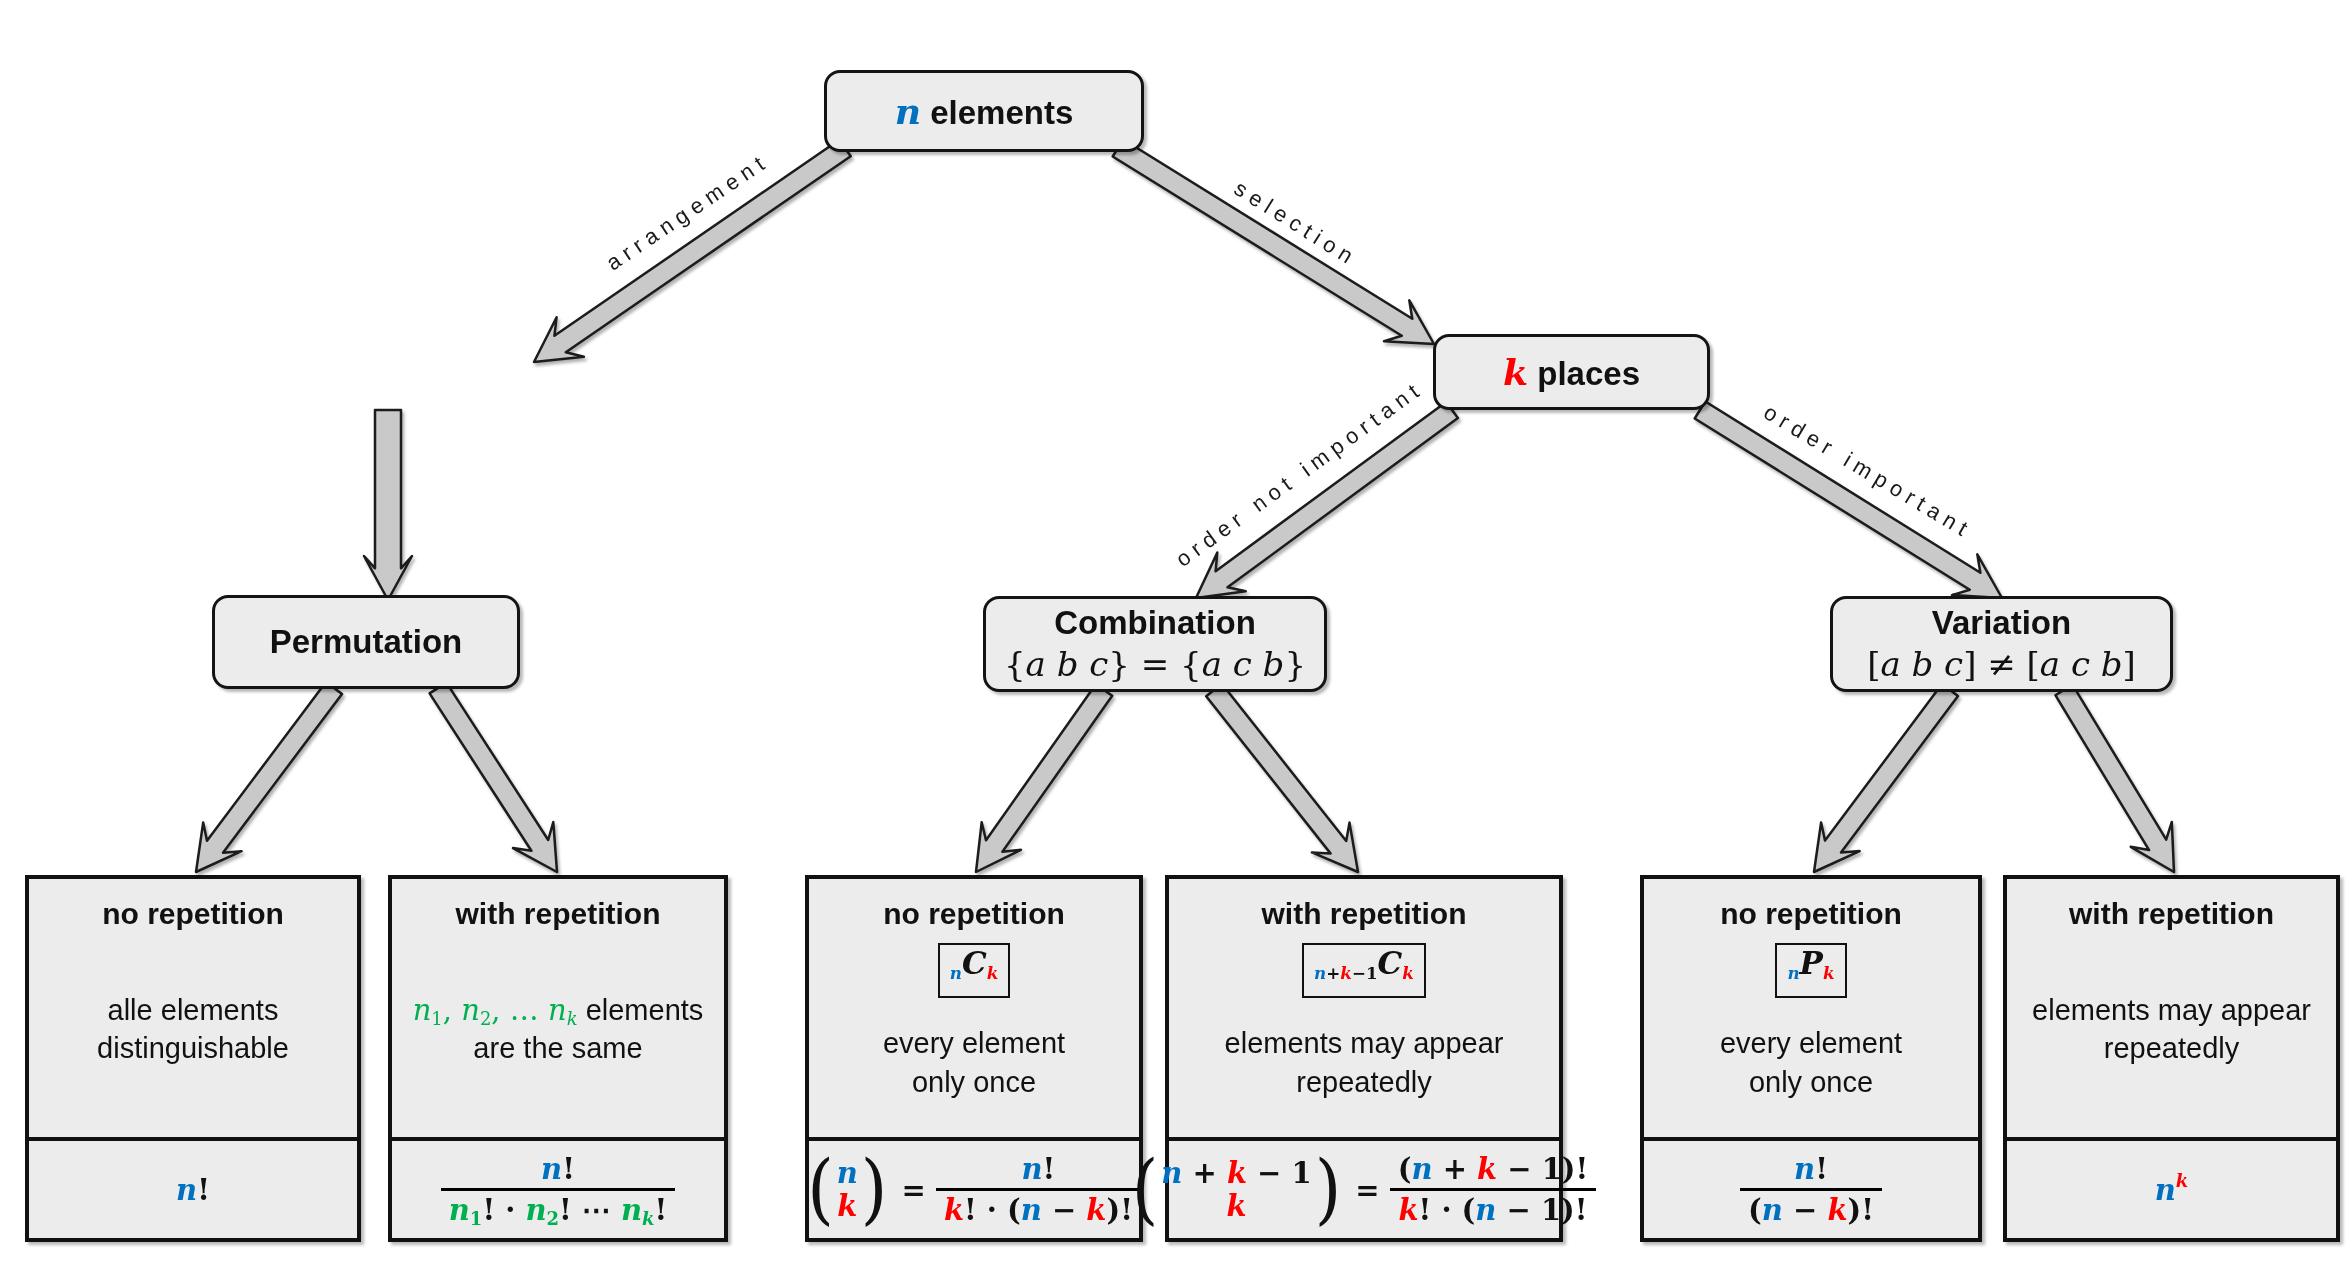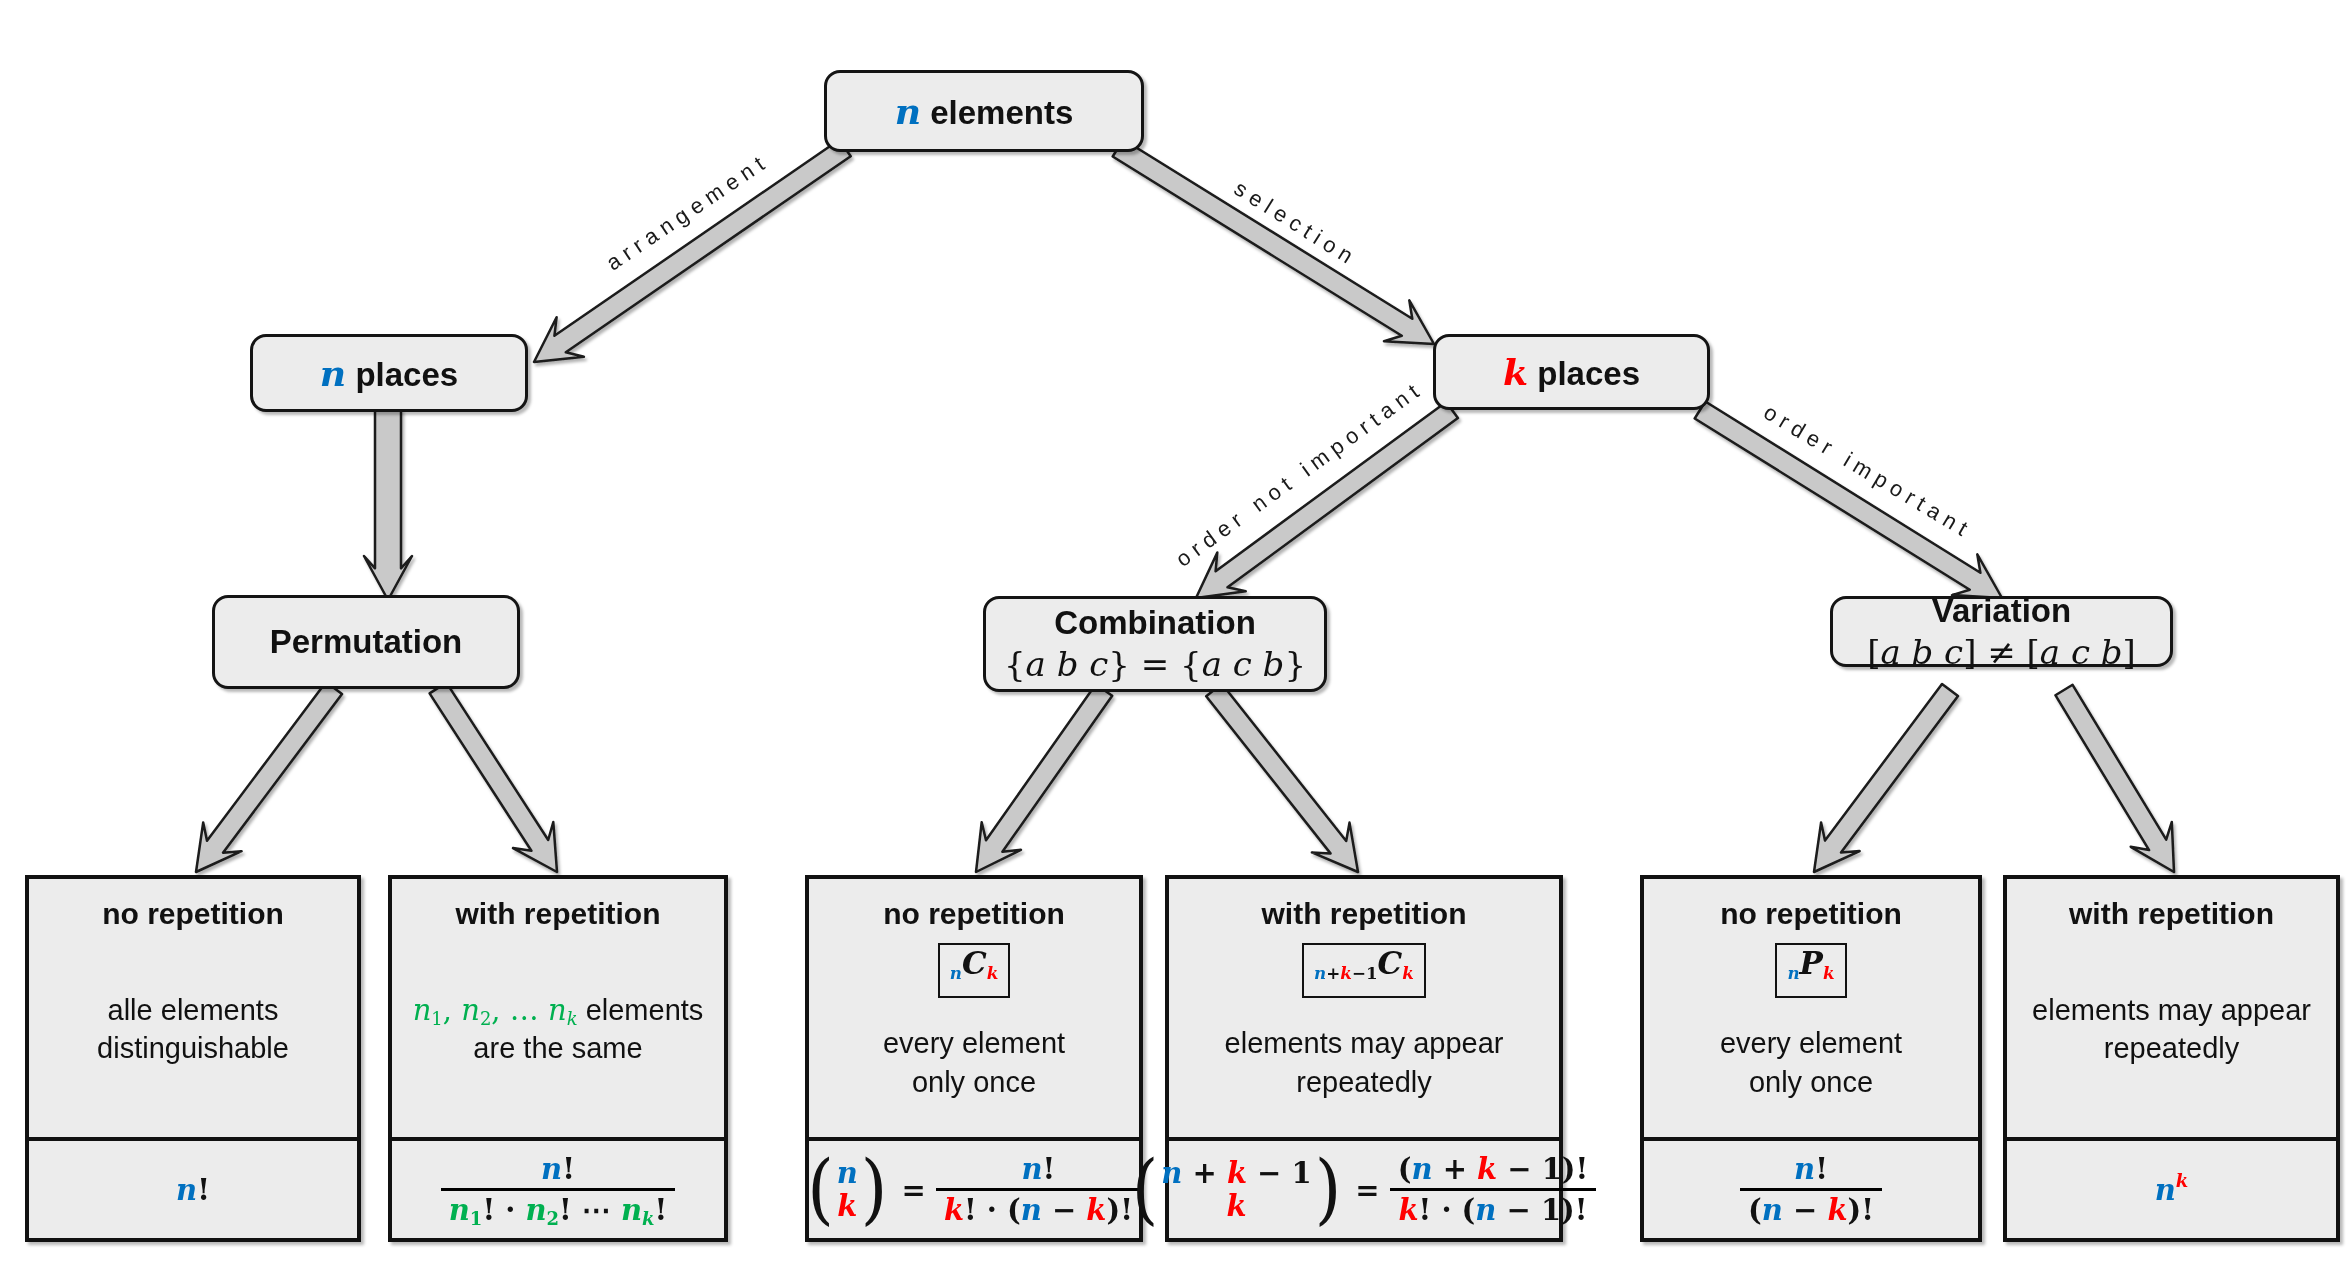--- a/index.html
+++ b/index.html
@@ -11,21 +11,21 @@
   .node{position:absolute;background:#ececec;border:3px solid #141414;border-radius:16px;
         display:flex;flex-direction:column;align-items:center;justify-content:center;
         box-shadow:3px 3px 3px rgba(0,0,0,.28);box-sizing:border-box;}
   .node-label{font-weight:700;font-size:33px;white-space:nowrap;}
   .node-sub{font-size:34px;font-weight:400;font-family:"DejaVu Serif",serif;margin-top:2px;white-space:nowrap;}
   #node-root{left:824px;top:70px;width:320px;height:82px;}
   #node-n-places{left:250px;top:334px;width:278px;height:78px;}
   #node-k-places{left:1433px;top:334px;width:277px;height:76px;}
   #node-permutation{left:212px;top:595px;width:308px;height:94px;}
   #node-combination{left:983px;top:596px;width:344px;height:96px;}
-  #node-variation{left:1830px;top:596px;width:343px;height:71px;}
+  #node-variation{left:1830px;top:596px;width:343px;height:96px;}
 
   
   .edge-label{position:absolute;font-size:22px;font-weight:400;letter-spacing:6px;
               white-space:nowrap;color:#1a1a1a;transform:translate(-50%,-50%) rotate(var(--r));}
   #lbl-arrangement{left:688px;top:212px;--r:-34deg;}
   #lbl-selection{left:1296px;top:224px;--r:32deg;}
   #lbl-order-not-important{left:1300px;top:474px;--r:-36deg;}
   #lbl-order-important{left:1868px;top:472px;--r:31deg;}
 
   
@@ -82,23 +82,20 @@
         <polygon points="1206.2,696.2 1330.5,853.4 1311.9,852.4 1358.0,872.0 1349.5,822.6 1346.2,841.0 1221.8,683.8" fill="#c9c9c9" stroke="#1b1b1b" stroke-width="2.5" stroke-linejoin="round"></polygon>
         <polygon points="1942.0,684.0 1825.0,840.6 1821.1,822.4 1814.0,872.0 1859.6,851.1 1841.0,852.6 1958.0,696.0" fill="#c9c9c9" stroke="#1b1b1b" stroke-width="2.5" stroke-linejoin="round"></polygon>
         <polygon points="2055.4,695.2 2149.1,850.1 2130.7,846.8 2174.0,872.0 2171.8,821.9 2166.2,839.7 2072.6,684.8" fill="#c9c9c9" stroke="#1b1b1b" stroke-width="2.5" stroke-linejoin="round"></polygon>
       </g>
   </svg>
 
   <div class="node" id="node-root">
     <div class="node-label"><span class="sg sg-serif sg-it" style="color: rgb(0, 112, 192);">n</span><span class="sg"> elements</span></div>
   </div>
 
-  <div class="node" id="node-n-places">
-    <div class="node-label"><span class="sg sg-serif sg-it" style="color: rgb(0, 112, 192);">n</span><span class="sg"> places</span></div>
-  </div>
 
   <div class="node" id="node-k-places">
     <div class="node-label"><span class="sg sg-serif sg-it" style="color: rgb(255, 0, 0);">k</span><span class="sg"> places</span></div>
   </div>
 
   <div class="node" id="node-permutation">
     <div class="node-label">Permutation</div>
   </div>
 
   <div class="node" id="node-combination">

